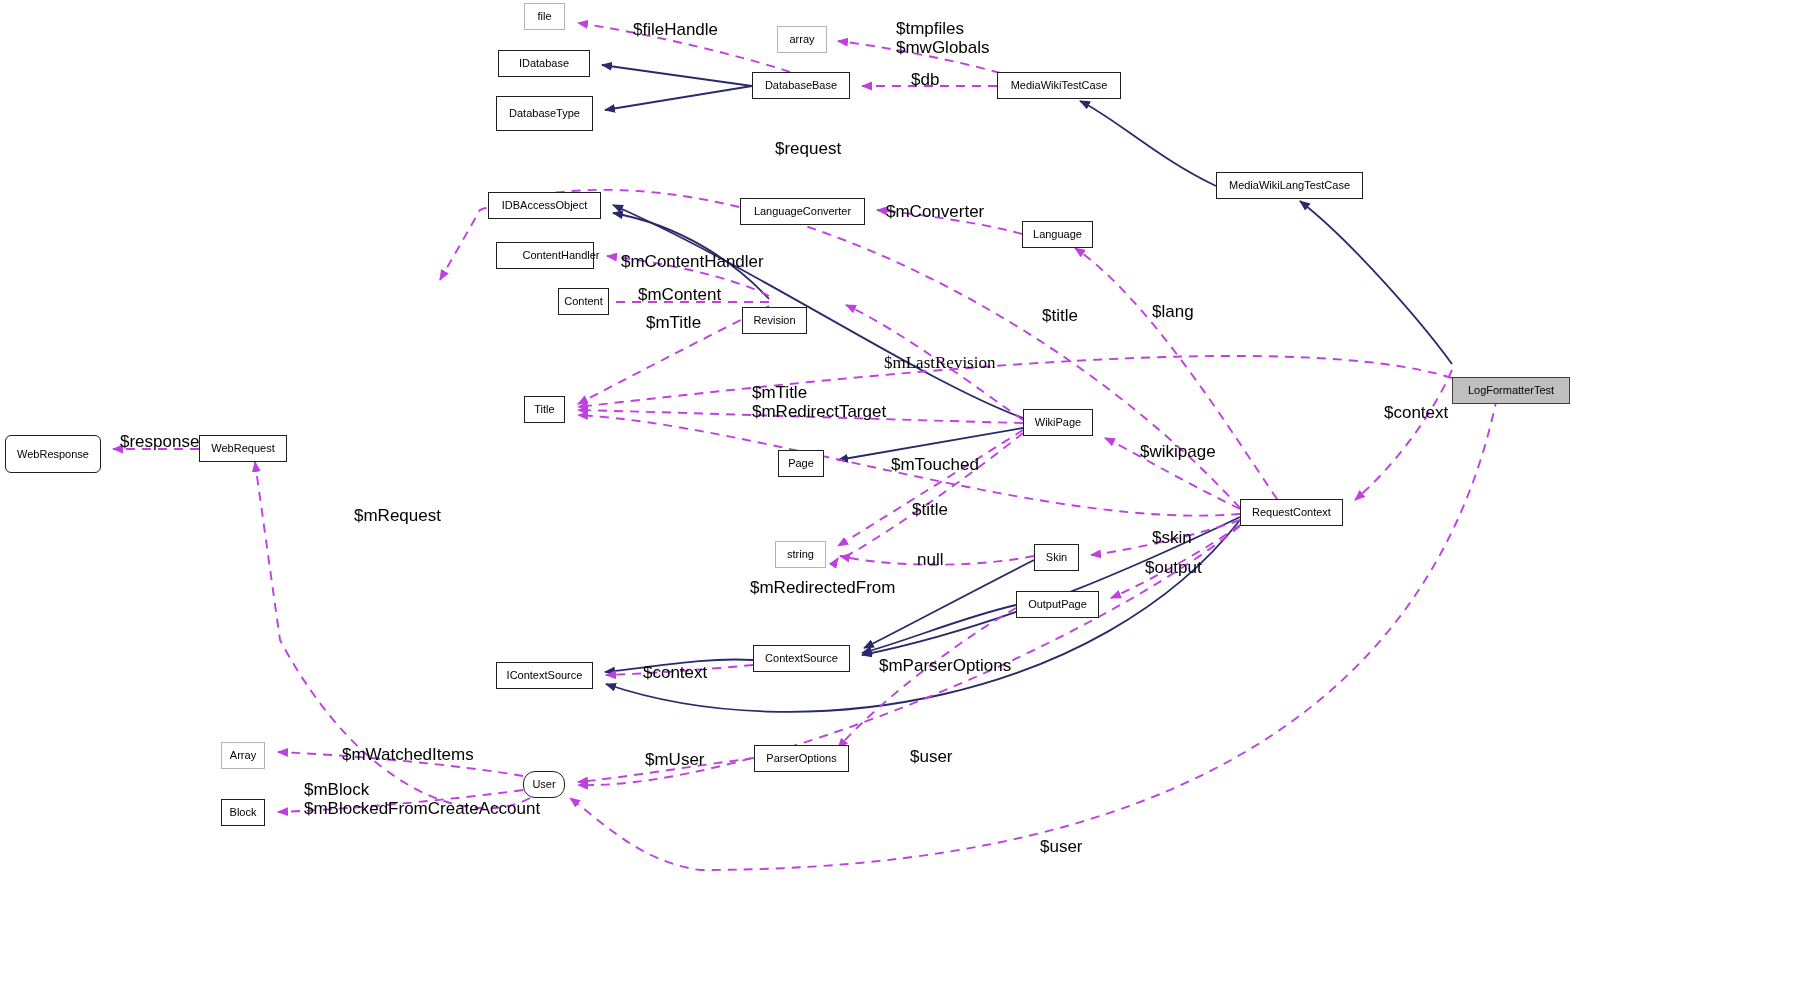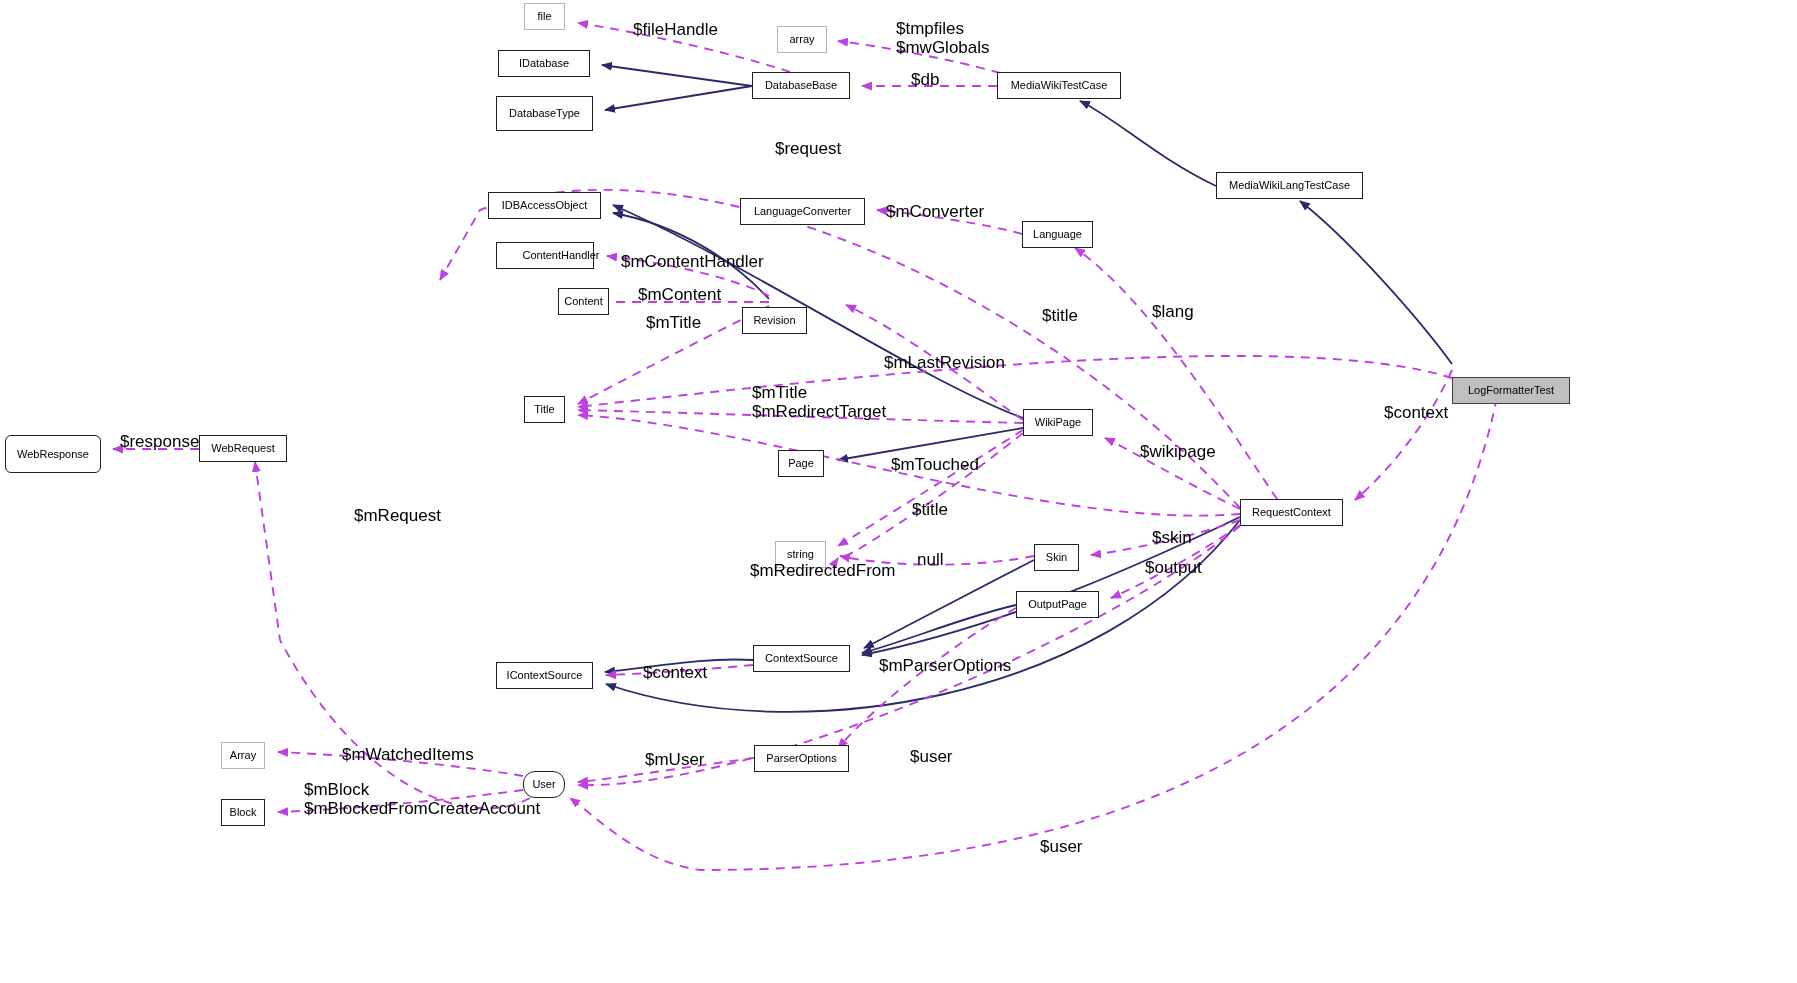--- a/index.html
+++ b/index.html
@@ -210,33 +210,33 @@
   <div class="edge-label" style="left:896px;top:19px;">$tmpfiles
 $mwGlobals</div>
   <div class="edge-label" style="left:911px;top:70px;">$db</div>
   <div class="edge-label" style="left:775px;top:139px;">$request</div>
   <div class="edge-label" style="left:886px;top:202px;">$mConverter</div>
   <div class="edge-label" style="left:621px;top:252px;">$mContentHandler</div>
   <div class="edge-label" style="left:638px;top:285px;">$mContent</div>
   <div class="edge-label" style="left:646px;top:313px;">$mTitle</div>
   <div class="edge-label" style="left:1042px;top:306px;">$title</div>
   <div class="edge-label" style="left:1152px;top:302px;">$lang</div>
-  <div class="edge-label" style="left:884px;top:353px;">$mLastRevision</div>
+  <div class="edge-label" style="left:884px;top:353px;font-family:Liberation Serif, serif;">$mLastRevision</div>
   <div class="edge-label" style="left:1384px;top:403px;">$context</div>
   <div class="edge-label" style="left:752px;top:383px;">$mTitle
 $mRedirectTarget</div>
   <div class="edge-label" style="left:120px;top:432px;">$response</div>
   <div class="edge-label" style="left:891px;top:455px;">$mTouched</div>
   <div class="edge-label" style="left:1140px;top:442px;">$wikipage</div>
   <div class="edge-label" style="left:912px;top:500px;">$title</div>
   <div class="edge-label" style="left:354px;top:506px;">$mRequest</div>
   <div class="edge-label" style="left:1152px;top:528px;">$skin</div>
   <div class="edge-label" style="left:917px;top:550px;">null</div>
   <div class="edge-label" style="left:1145px;top:558px;">$output</div>
-  <div class="edge-label" style="left:750px;top:561px;">$mRedirectedFrom</div>
+  <div class="edge-label" style="left:750px;top:578px;">$mRedirectedFrom</div>
   <div class="edge-label" style="left:643px;top:663px;">$context</div>
   <div class="edge-label" style="left:879px;top:656px;">$mParserOptions</div>
   <div class="edge-label" style="left:342px;top:745px;">$mWatchedItems</div>
   <div class="edge-label" style="left:645px;top:750px;">$mUser</div>
   <div class="edge-label" style="left:910px;top:747px;">$user</div>
   <div class="edge-label" style="left:304px;top:780px;">$mBlock
 $mBlockedFromCreateAccount</div>
   <div class="edge-label" style="left:1040px;top:837px;">$user</div>
 
 </div>

